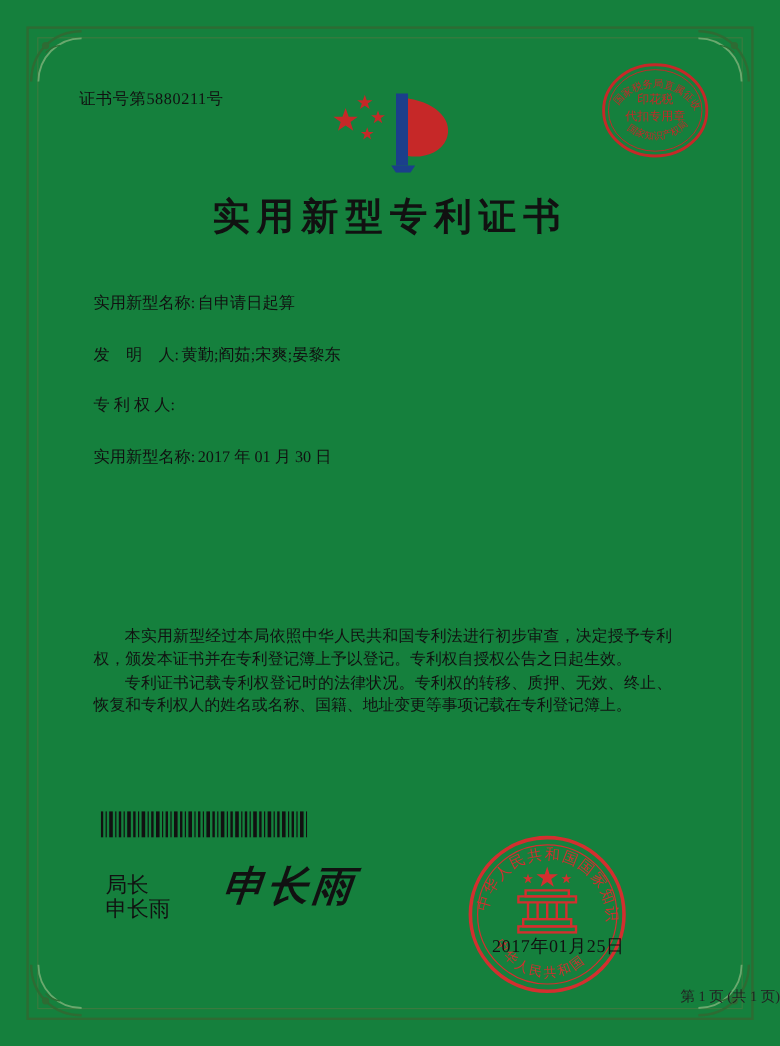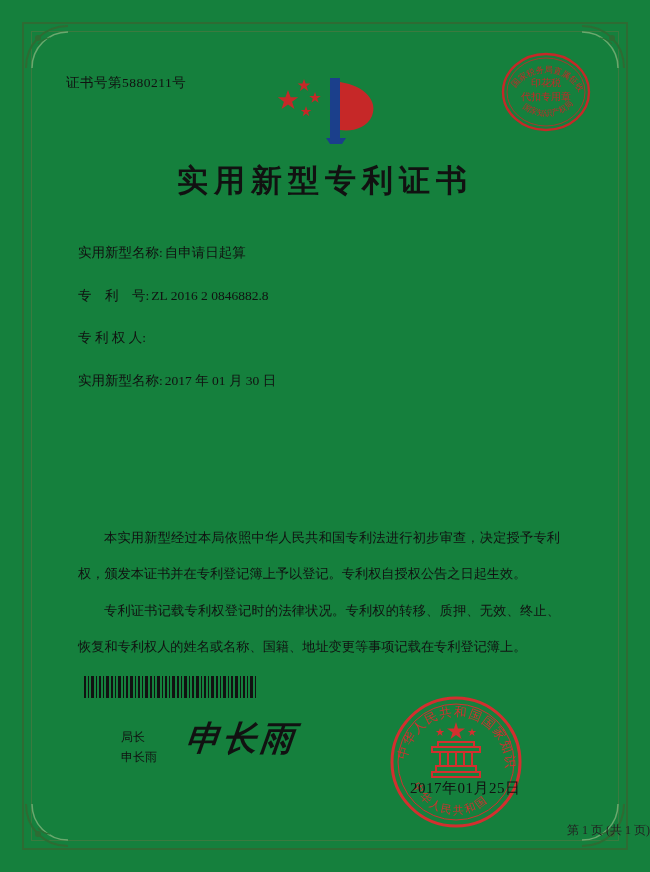--- a/index.html
+++ b/index.html
@@ -125,21 +125,21 @@
     margin-left: 2px;
   }
 
   
   .body-text {
     position: absolute;
     left: 78px;
     top: 520px;
     width: 482px;
     font-size: 13.2px;
-    line-height: 36px;
+    line-height: 19px;
     color: #111;
     text-align: justify;
   }
   .body-text p {
     margin: 0 0 1px 0;
     text-indent: 26px;
   }
 
   
   .barcode {
@@ -148,24 +148,23 @@
     top: 676px;
     width: 172px;
     height: 22px;
   }
 
   
   .sig-label {
     position: absolute;
     left: 88px;
     top: 727px;
-    font-size: 12px;
+    font-size: 18px;
     line-height: 20px;
     color: #111;
-    margin-left: 33px;
   }
   .sig-script {
     position: absolute;
     left: 186px;
     top: 716px;
     font-size: 34px;
     font-family: "Liberation Serif", "DejaVu Serif", serif;
     font-weight: bold;
     font-style: italic;
     letter-spacing: 3px;
@@ -278,22 +277,22 @@
   </div>
 
   <div class="main-title">实用新型专利证书</div>
 
   <div class="fields">
     <div class="field">
       <span class="lbl">实用新型名称:</span>
       <span class="val">自申请日起算</span>
     </div>
     <div class="field">
-      <span class="lbl">专　利　号:</span>
-      <span class="val">ZL 2016 2 0846882.8</span>
+      <span class="lbl">发　明　人:</span>
+      <span class="val">黄勤;阎茹;宋爽;晏黎东</span>
     </div>
     <div class="field">
       <span class="lbl">专 利 权 人:</span>
     </div>
     <div class="field">
       <span class="lbl">实用新型名称:</span>
       <span class="val">2017 年 01 月 30 日</span>
     </div>
   </div>
 

